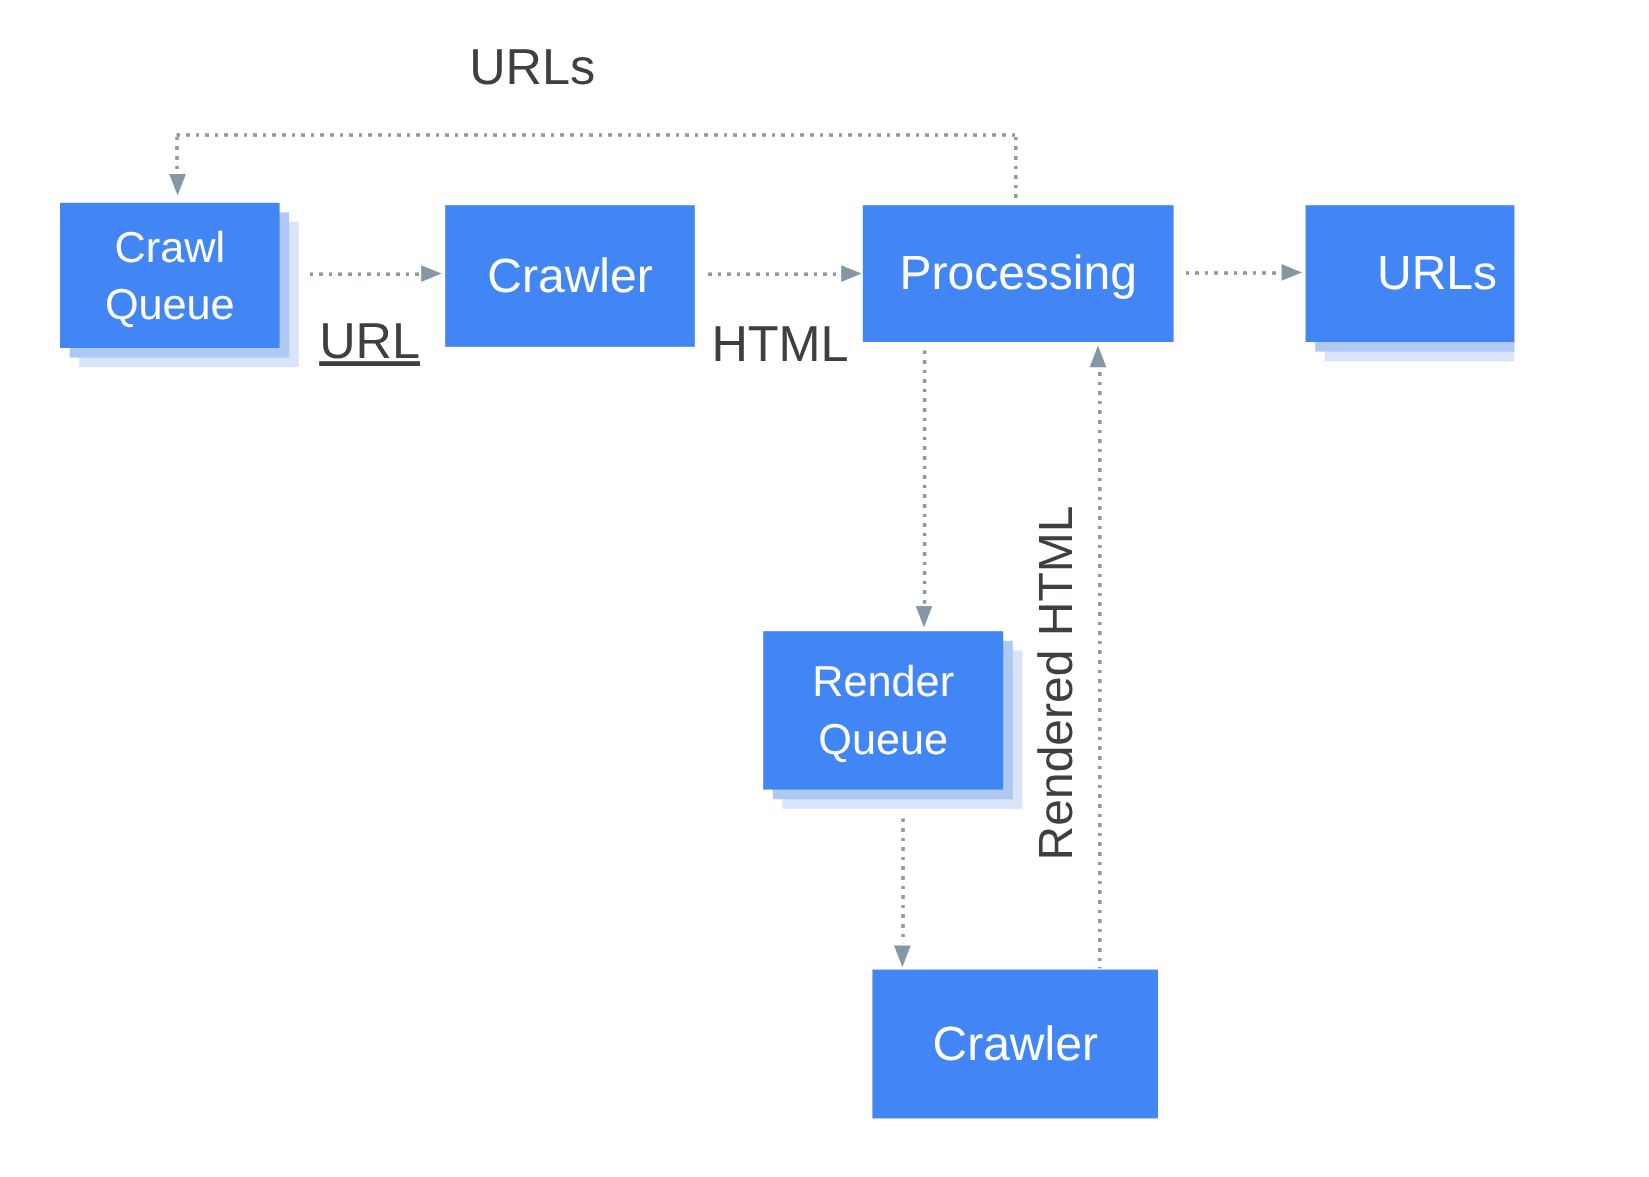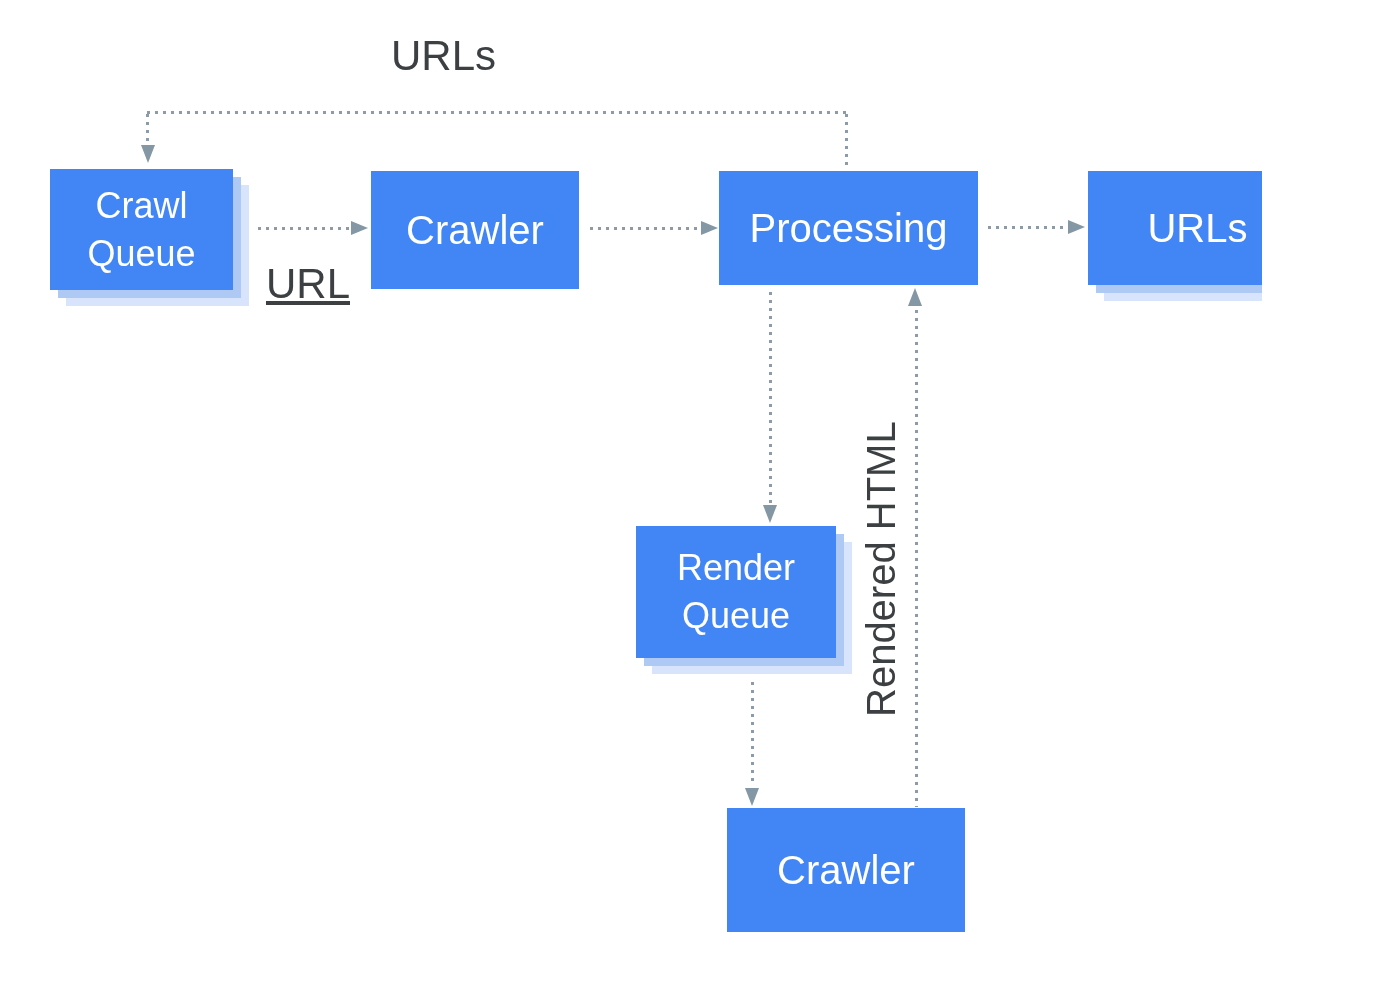--- a/index.html
+++ b/index.html
@@ -107,20 +107,21 @@
   <div class="vline loop-right-rise"></div>
   <div class="ah down ah-into-crawl-queue"></div>
   <div class="edge-label label-urls">URLs</div>
 
   <div class="hline cq-crawler"></div>
   <div class="ah right ah-into-crawler"></div>
   <div class="edge-label label-url">URL</div>
 
   <div class="hline crawler-proc"></div>
   <div class="ah right ah-into-processing"></div>
+  <div class="edge-label label-html">HTML</div>
 
   <div class="hline proc-index"></div>
   <div class="ah right ah-into-index"></div>
 
   <div class="vline proc-rq"></div>
   <div class="ah down ah-into-render-queue"></div>
 
   <div class="vline rq-renderer"></div>
   <div class="ah down ah-into-renderer"></div>
 

